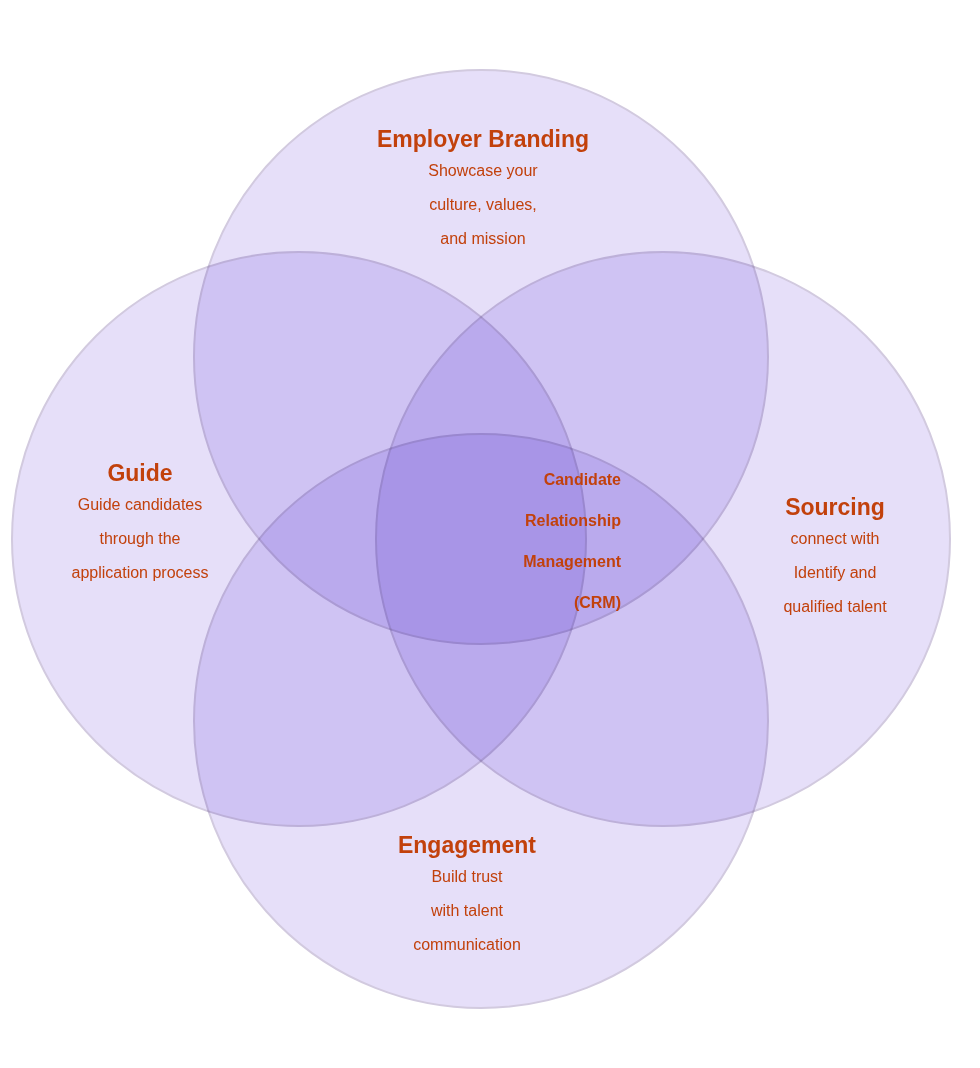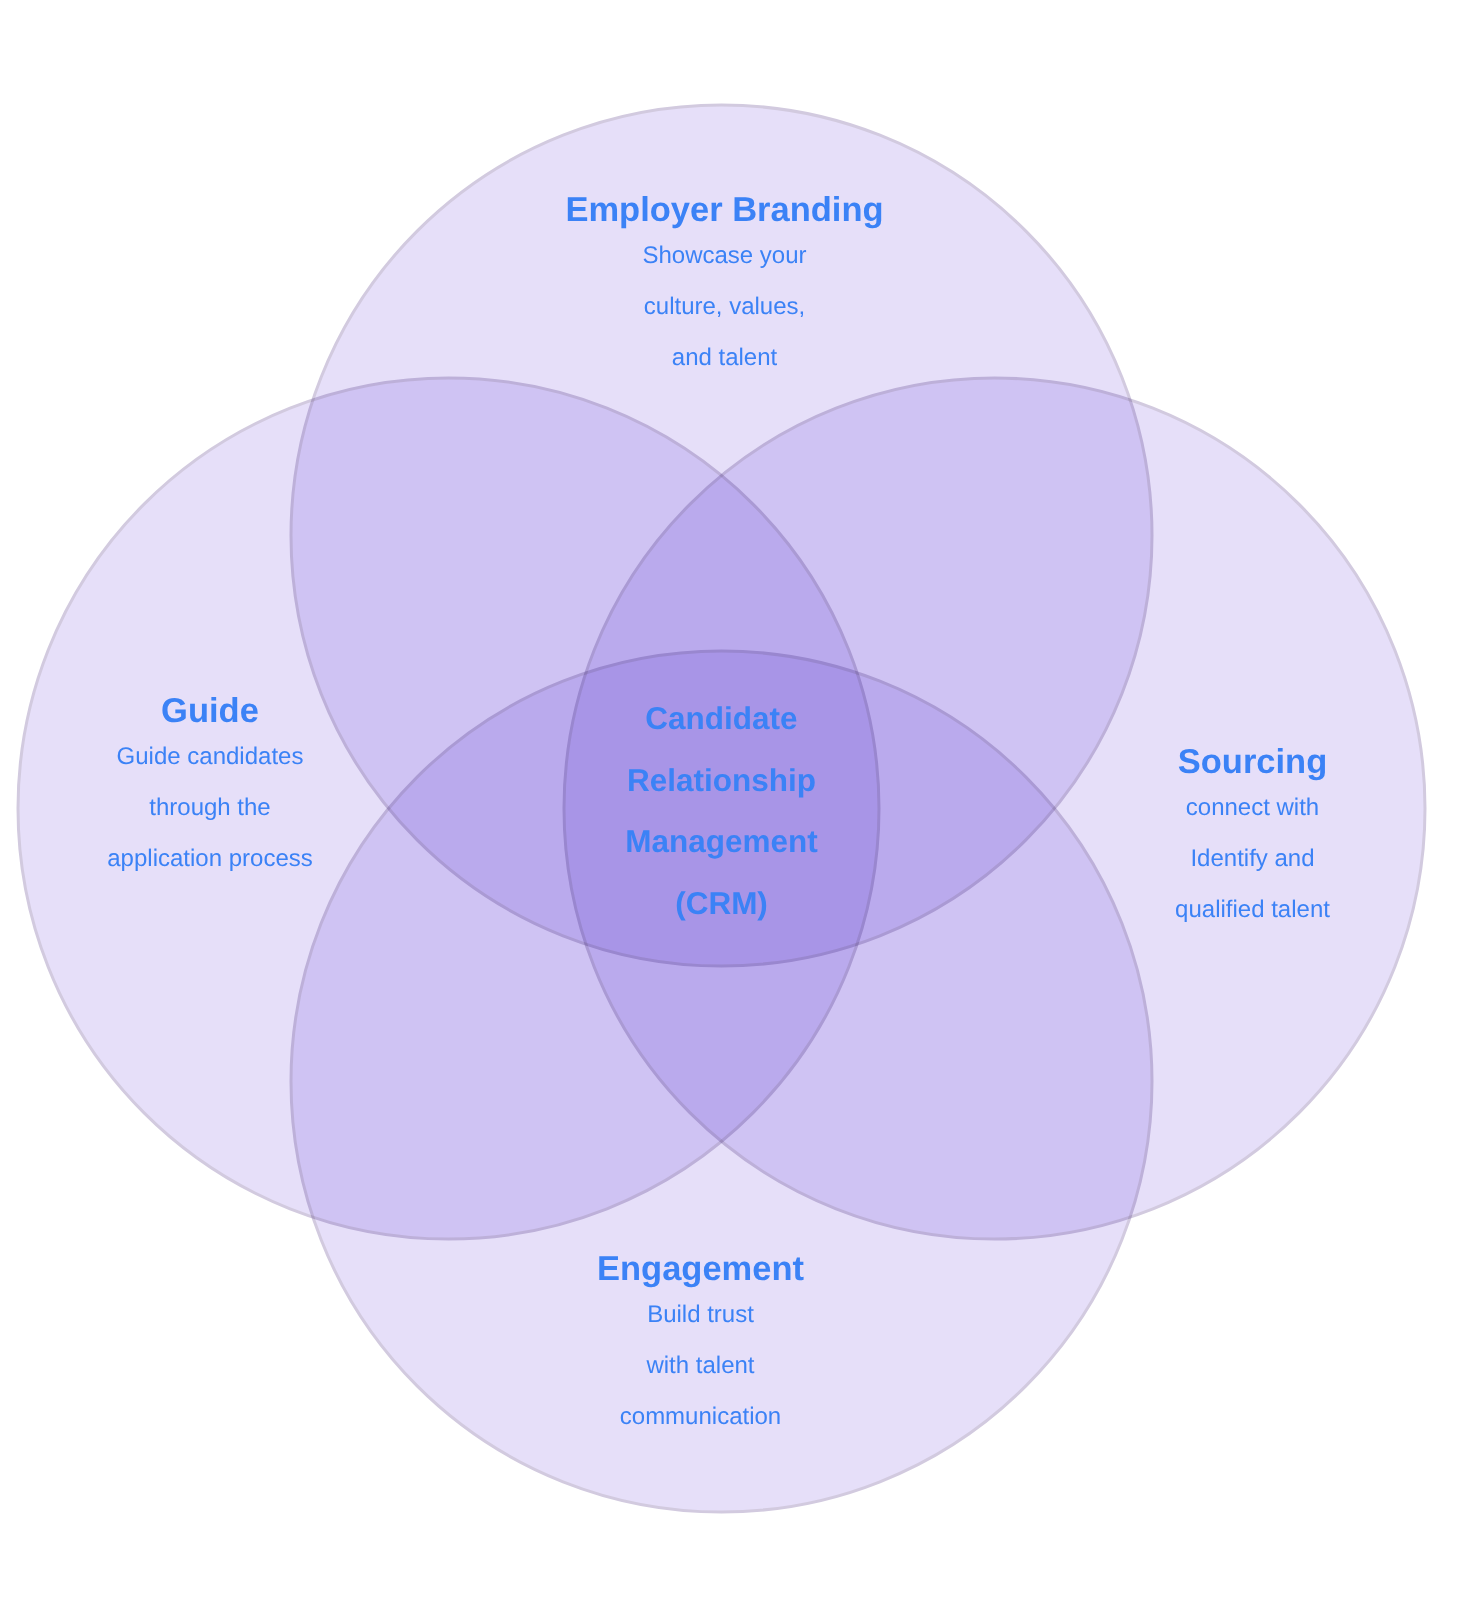--- a/index.html
+++ b/index.html
@@ -29,62 +29,63 @@
     mix-blend-mode: multiply;
   }
   .circle-top    { left: 193px; top: 69px;  }
   .circle-left   { left: 11px;  top: 251px; }
   .circle-right  { left: 375px; top: 251px; }
   .circle-bottom { left: 193px; top: 433px; }
 
   .label {
     position: absolute;
     text-align: center;
-    color: #3b82f6;
+    color: #c2410c;
     z-index: 5;
   }
   .label-title {
     font-size: 23px;
     font-weight: 700;
     line-height: 30px;
     white-space: nowrap;
   }
   .label-line {
     font-size: 16px;
     line-height: 34px;
     white-space: nowrap;
   }
   .label-top        { left: 283px; top: 124px; width: 400px; }
   .label-hiring     { left: 20px;  top: 458px; width: 240px; }
   .label-sourcing   { left: 715px; top: 492px; width: 240px; }
   .label-engagement { left: 317px; top: 830px; width: 300px; }
 
   .label-center     { left: 341px; top: 459px; width: 280px; }
   .label-center .center-line {
-    font-size: 21px;
+    font-size: 16px;
     font-weight: 700;
     line-height: 41px;
     white-space: nowrap;
+    text-align: right;
   }
 </style>
 </head>
 <body>
 
 <div class="stage">
 
   <div class="circle circle-top"></div>
   <div class="circle circle-left"></div>
   <div class="circle circle-right"></div>
   <div class="circle circle-bottom"></div>
 
   <div class="label label-top">
     <div class="label-title">Employer Branding</div>
     <div class="label-line">Showcase your</div>
     <div class="label-line">culture, values,</div>
-    <div class="label-line">and talent</div>
+    <div class="label-line">and mission</div>
   </div>
 
   <div class="label label-hiring">
     <div class="label-title">Guide</div>
     <div class="label-line">Guide candidates</div>
     <div class="label-line">through the</div>
     <div class="label-line">application process</div>
   </div>
 
   <div class="label label-sourcing">

